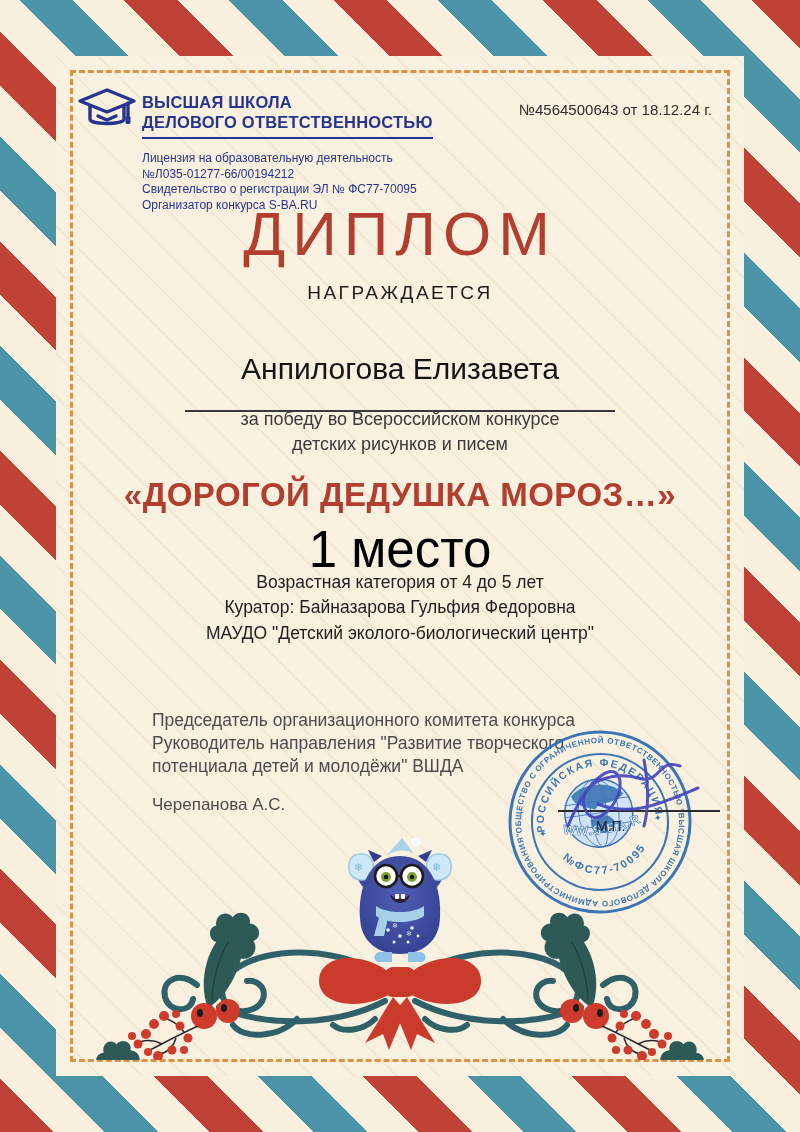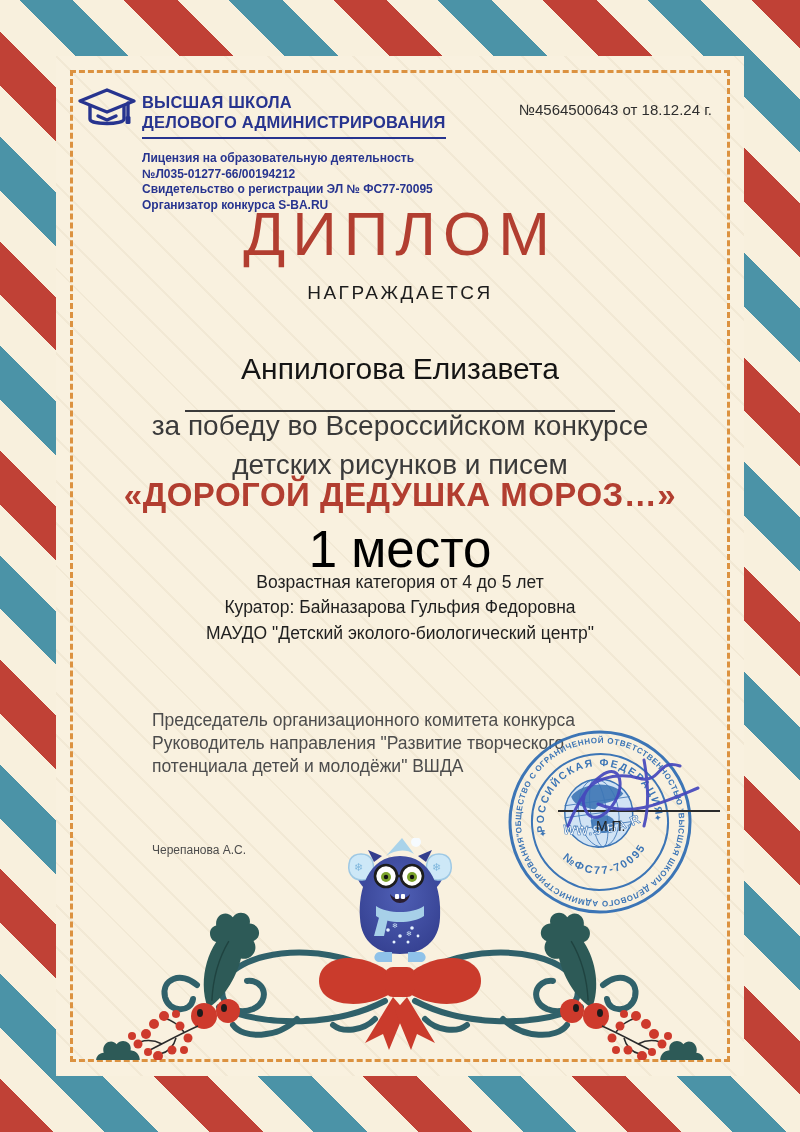--- a/index.html
+++ b/index.html
@@ -18,37 +18,37 @@
   }
   .dashed-frame{
     position:absolute;left:70px;top:70px;right:70px;bottom:70px;
     border:3px dashed #dc9240;pointer-events:none;
   }
   
   .logo-icon{position:absolute;left:76px;top:86px;width:62px;height:56px;}
   .logo-text{position:absolute;left:142px;top:92px;color:#27348f;}
   .logo-title{font-size:16.5px;font-weight:bold;line-height:1.22;letter-spacing:.2px;
     border-bottom:2px solid #27348f;padding-bottom:5px;margin-bottom:4px;width:max-content;}
-  .logo-license{font-size:12px;font-weight:bold;line-height:1.3;margin-top:12px;}
+  .logo-license{font-size:12px;font-weight:normal;line-height:1.3;margin-top:12px;}
   .doc-number{position:absolute;right:88px;top:101px;font-size:15px;color:#2e2e2e;}
   
   .c{position:absolute;left:70px;right:70px;text-align:center;}
   .title{top:198px;font-size:62px;font-weight:normal;color:#b23e30;letter-spacing:7px;}
   .subtitle{top:282px;font-size:19px;letter-spacing:2.5px;color:#1c1c1c;font-weight:500;}
   .recipient-wrap{top:352px;}
   .recipient{display:inline-block;font-size:30px;color:#141414;
     border-bottom:2px solid #3a3a3a;padding:0 56px 24px;}
-  .reason{top:407px;font-size:28px;color:#3a3a3a;line-height:1.38;}
+  .reason{top:407px;font-size:18px;color:#3a3a3a;line-height:1.38;}
   .contest{top:476px;font-size:33px;font-weight:bold;color:#b23e30;letter-spacing:.5px;}
   .award{top:520px;font-size:51px;color:#000;font-weight:500;}
   .details{top:570px;font-size:17.5px;color:#1f1f1f;line-height:1.45;}
   
   .sig-block{position:absolute;left:152px;top:709px;width:440px;
     font-size:17.5px;color:#4c4c4c;line-height:1.3;text-align:left;}
-  .sig-name{position:absolute;left:152px;top:795px;font-size:12px;color:#4c4c4c;margin-top:48px;}
+  .sig-name{position:absolute;left:152px;top:795px;font-size:17px;color:#4c4c4c;}
   .sig-line{position:absolute;left:558px;top:810px;width:162px;
     border-top:2px solid #2b2b2b;z-index:6;}
   .mp-label{position:absolute;left:596px;top:818px;font-size:14px;color:#222;z-index:6;}
   .stamp{position:absolute;left:505px;top:727px;width:190px;height:190px;opacity:.93;z-index:5;}
   .scrawl{position:absolute;left:540px;top:742px;width:185px;height:105px;z-index:7;}
   
   .mascot{position:absolute;left:340px;top:838px;width:120px;height:128px;z-index:3;}
   .ornament{position:absolute;left:135px;top:925px;width:530px;height:125px;z-index:2;}
   .holly-left{position:absolute;left:88px;top:880px;width:190px;height:180px;z-index:2;}
   .holly-right{position:absolute;left:522px;top:880px;width:190px;height:180px;
@@ -66,21 +66,21 @@
       <path d="M31 4 L58 15 L31 26 L4 15 Z"></path>
       <path d="M14 20 L14 33 C14 39 48 39 48 33 L48 20"></path>
       <path d="M22 30 L31 34 L40 30"></path>
       <path d="M52 17 L52 30"></path>
     </g>
     <rect x="49.5" y="30" width="5" height="8" rx="1.5" fill="#27348f"></rect>
   </svg>
   <div class="logo-text">
     <div class="logo-title">
       <div>ВЫСШАЯ ШКОЛА</div>
-      <div>ДЕЛОВОГО АДМИНИСТРИРОВАНИЯ</div>
+      <div>ДЕЛОВОГО ОТВЕТСТВЕННОСТЬЮ</div>
     </div>
     <div class="logo-license">
       <div>Лицензия на образовательную деятельность</div>
       <div>№Л035-01277-66/00194212</div>
       <div>Свидетельство о регистрации ЭЛ № ФС77-70095</div>
       <div>Организатор конкурса S-BA.RU</div>
     </div>
   </div>
   <div class="doc-number">№4564500643 от 18.12.24 г.</div>
 

